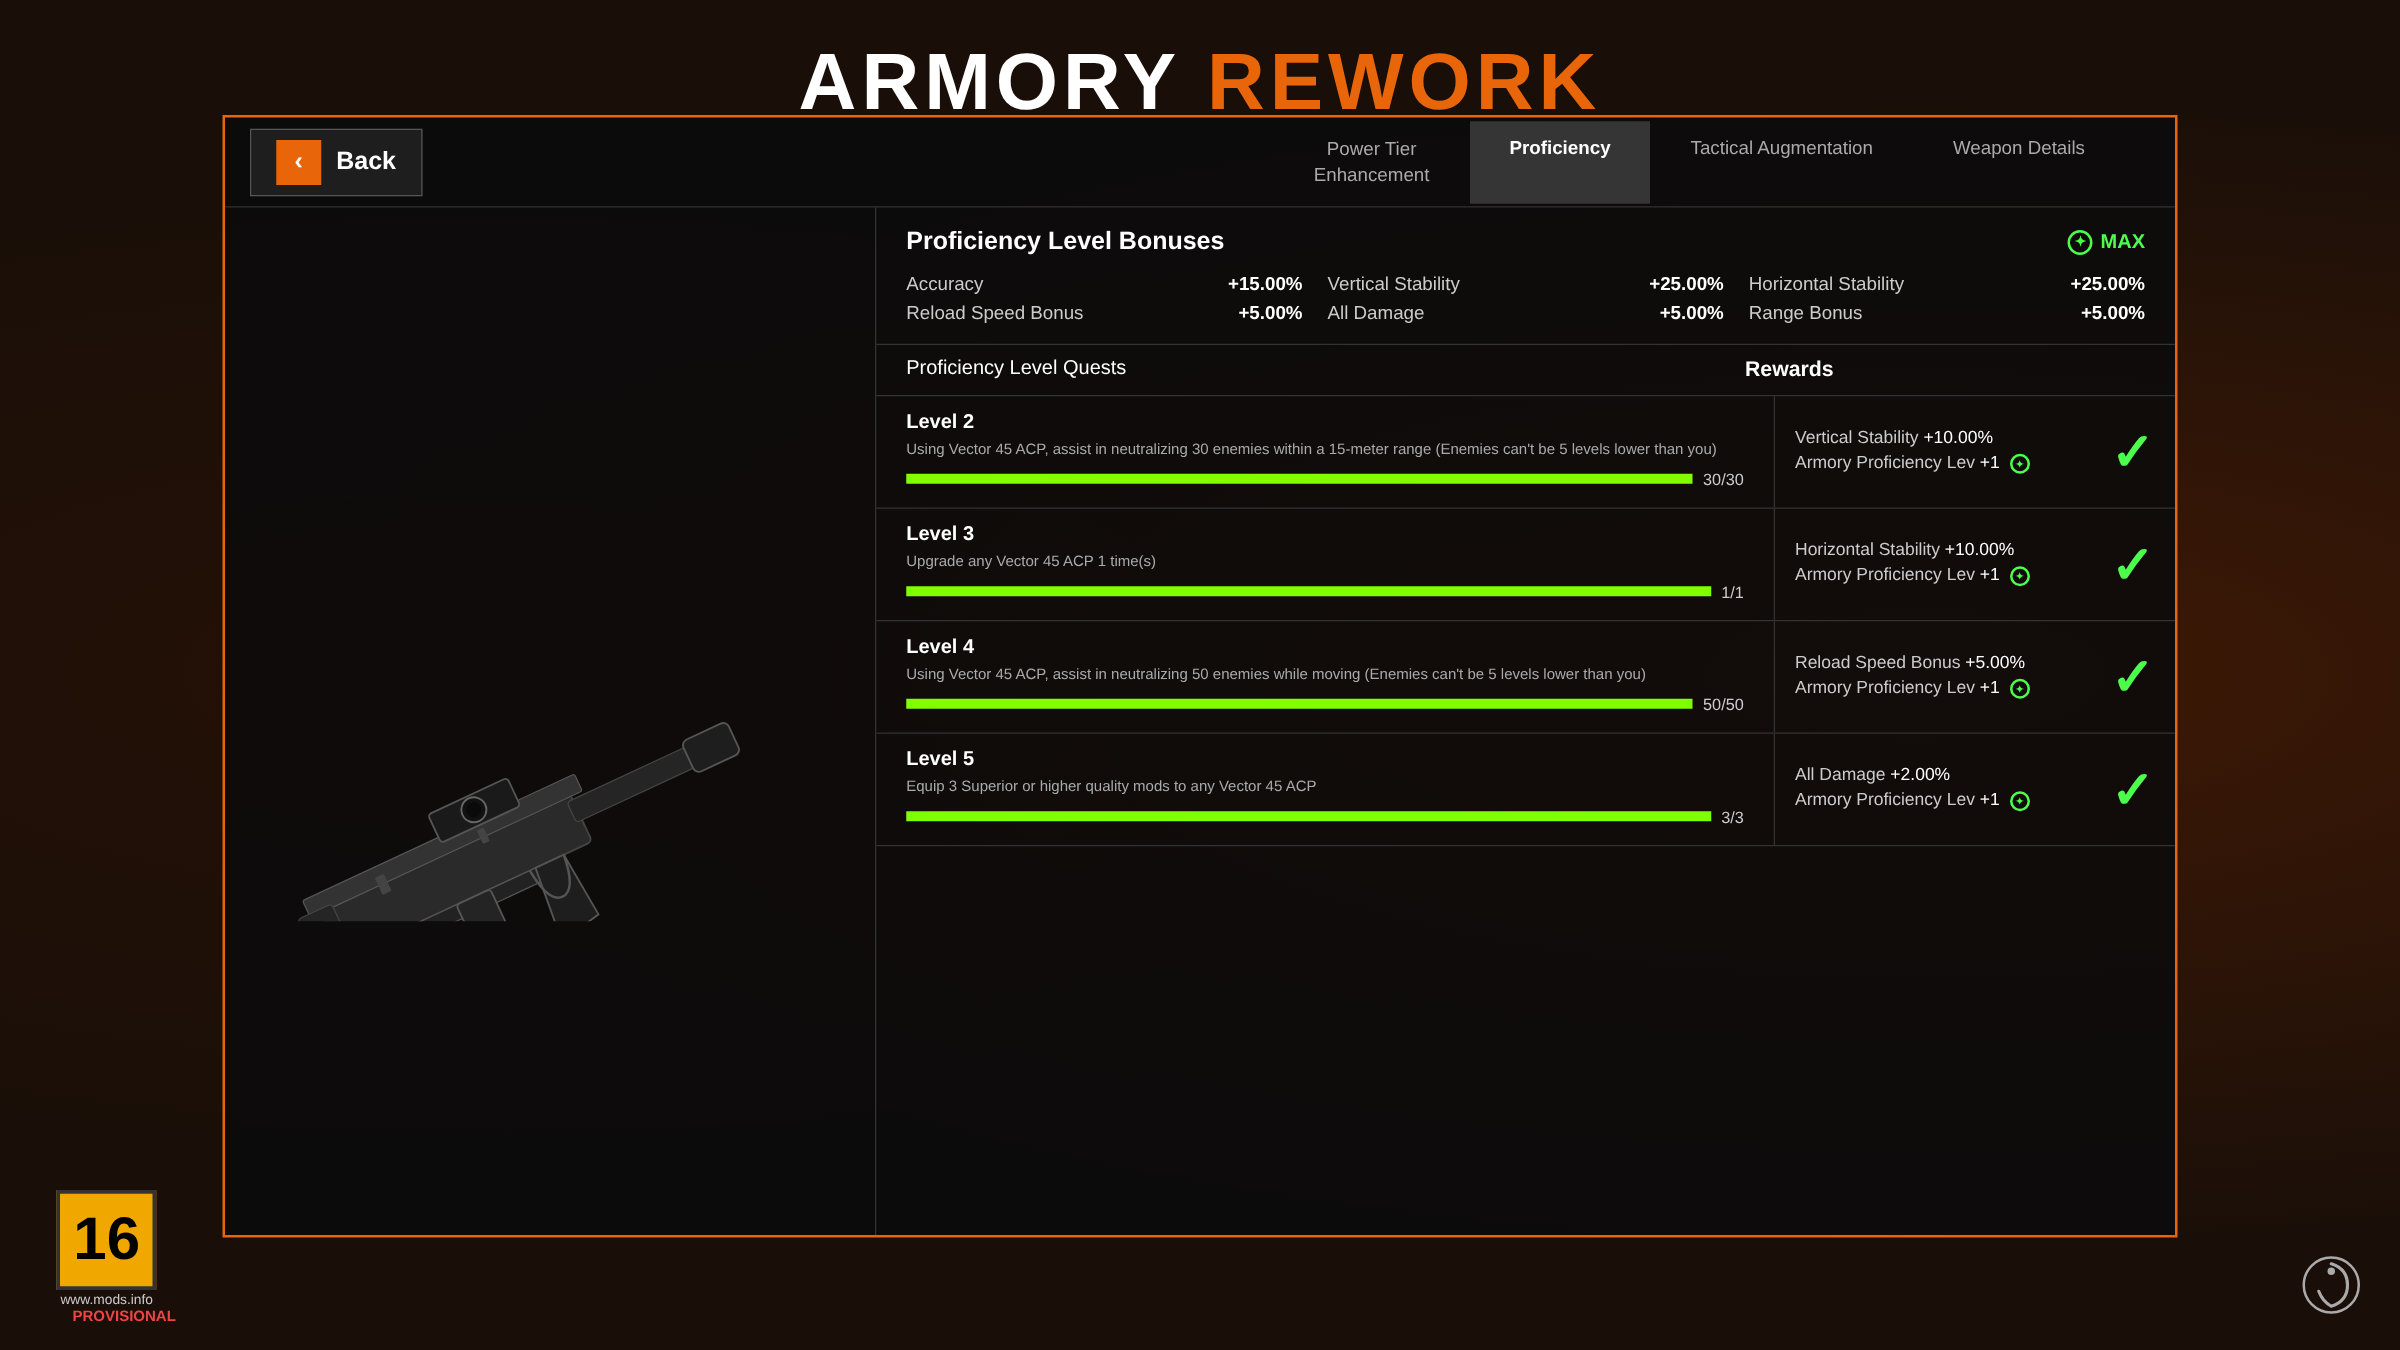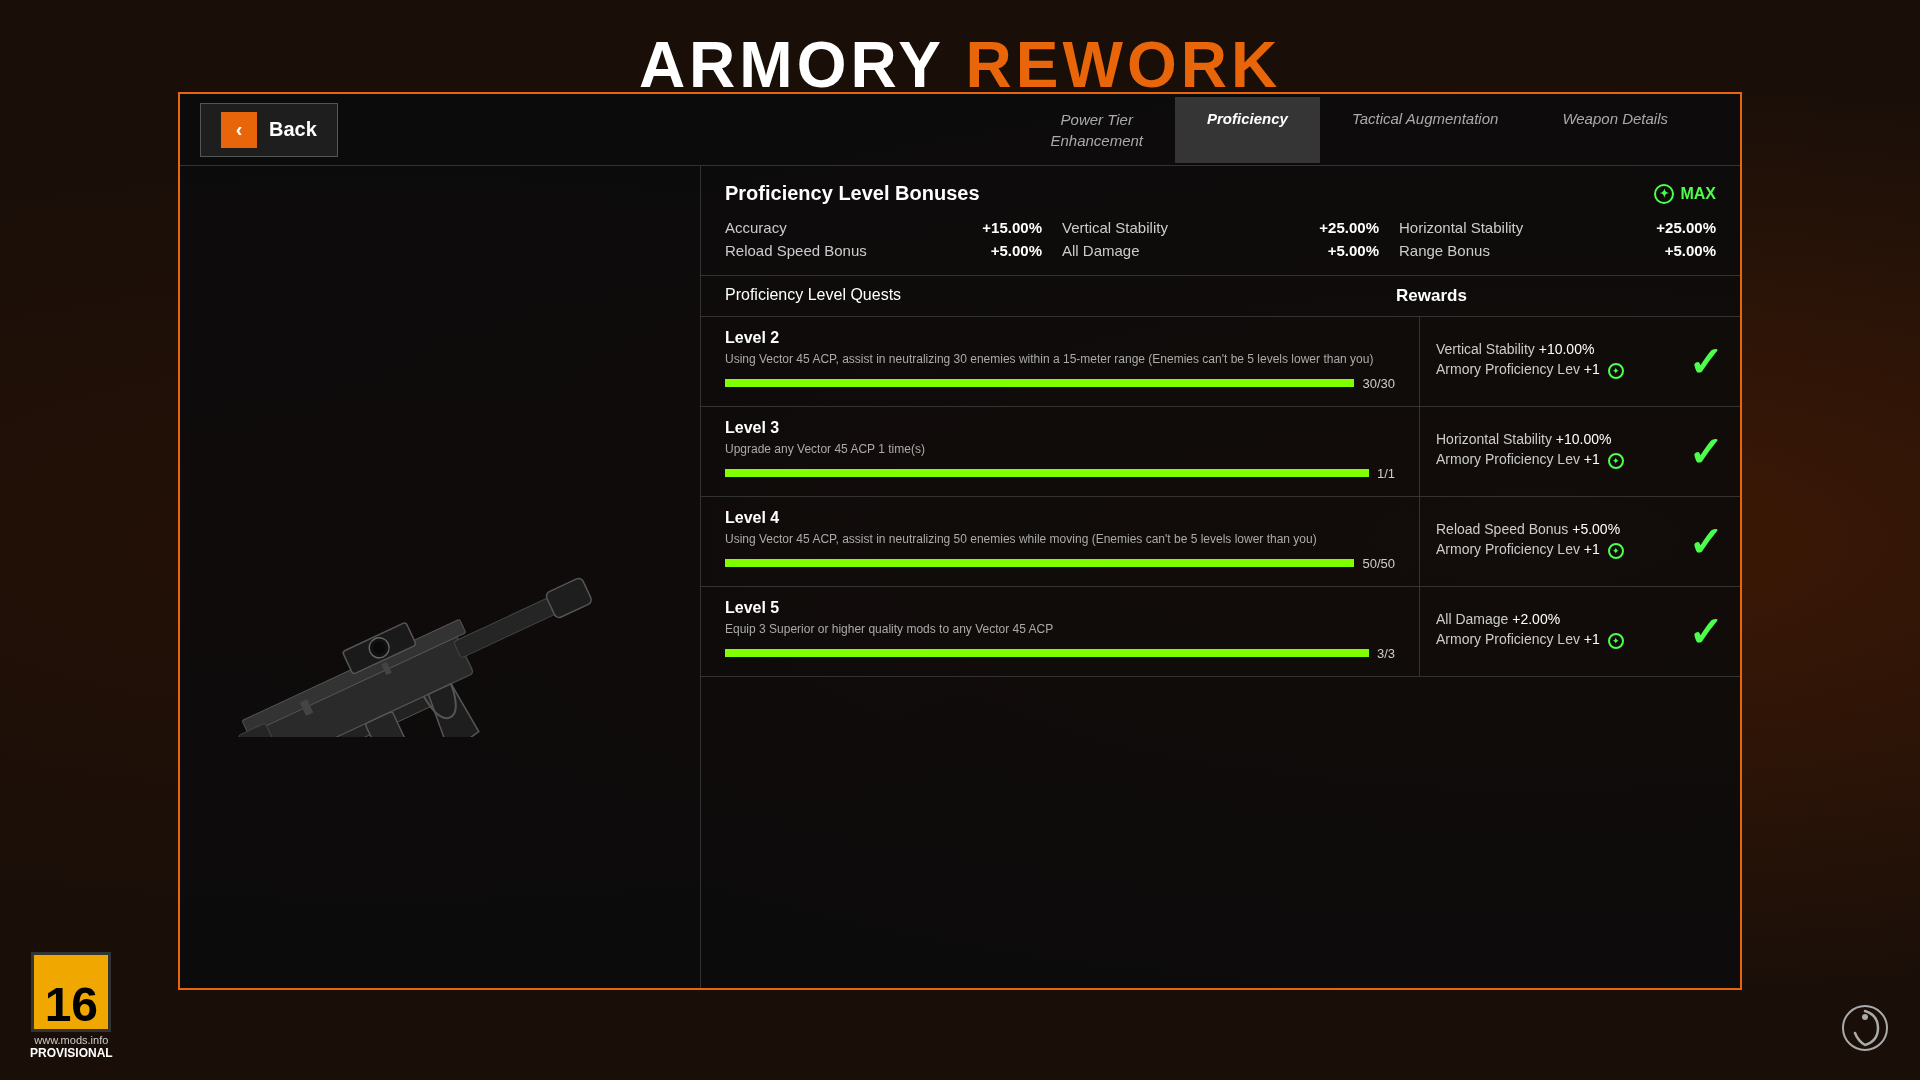--- a/index.html
+++ b/index.html
@@ -76,21 +76,20 @@
       justify-content: center;
       font-size: 20px;
       color: white;
       margin-right: 4px;
     }
 
     .nav-tabs {
       display: flex;
       margin-left: auto;
       margin-right: 20px;
-      font-style: italic;
     }
 
     .nav-tab {
       padding: 12px 32px;
       font-size: 15px;
       color: #aaa;
       cursor: pointer;
       border: none;
       background: transparent;
       text-align: left;
@@ -313,41 +312,42 @@
       flex-direction: column;
       align-items: center;
     }
 
     .pegi-box {
       width: 80px;
       height: 80px;
       background: #f0a800;
       border: 3px solid #333;
       display: flex;
-      align-items: flex-end;
+      align-items: center;
       justify-content: center;
     }
 
     .pegi-num {
       font-size: 48px;
       font-weight: 900;
       color: #000;
       line-height: 1;
     }
 
     .pegi-url {
       font-size: 11px;
       color: #ccc;
       margin-top: 2px;
     }
 
     .pegi-provisional {
       font-size: 12px;
       font-weight: bold;
-      color: #ffffff;
+      color: #ef4444;
+      margin-left: 28px;
     }
 
     
     .ubisoft-logo {
       position: absolute;
       bottom: 20px;
       right: 30px;
       color: #ccc;
       font-size: 28px;
     }

